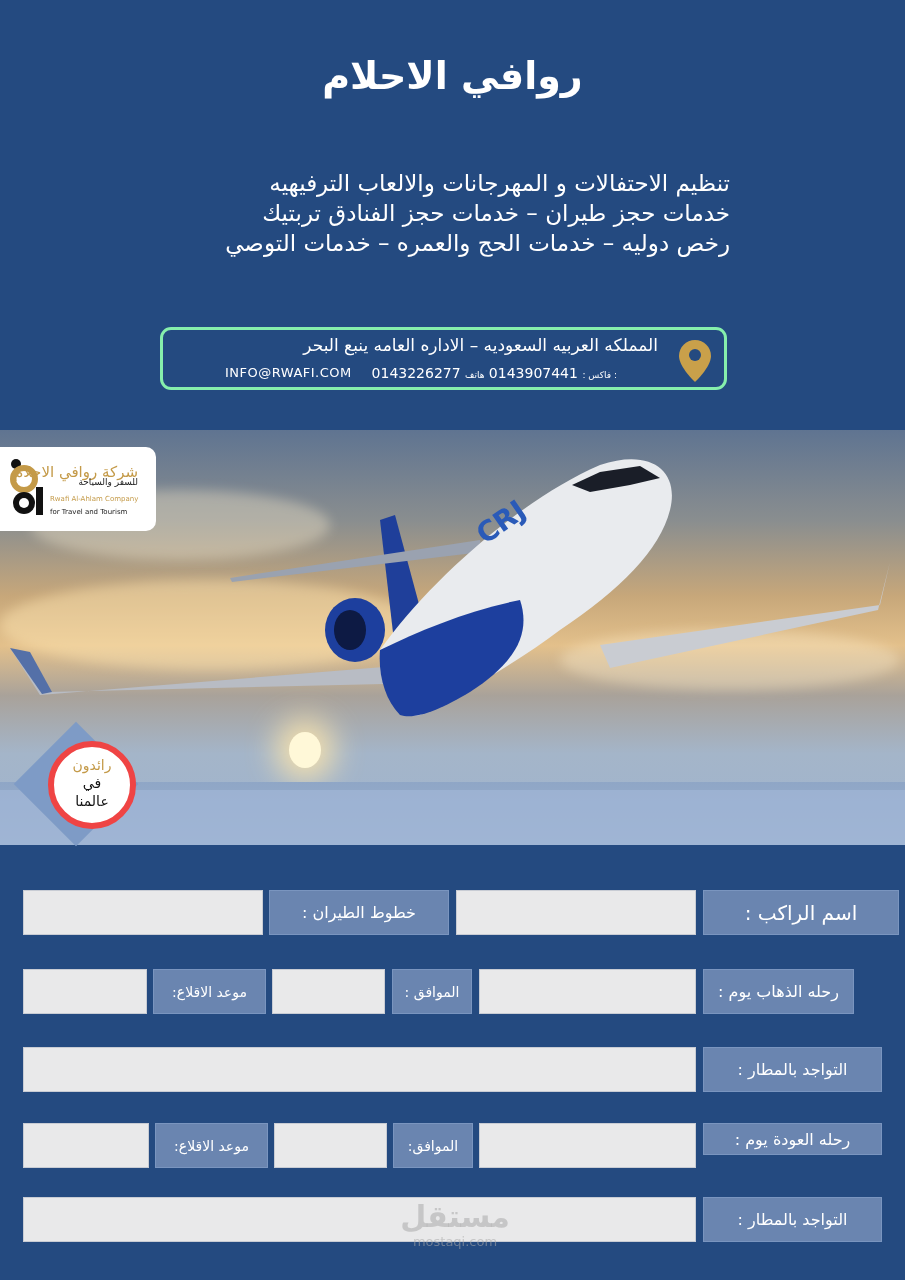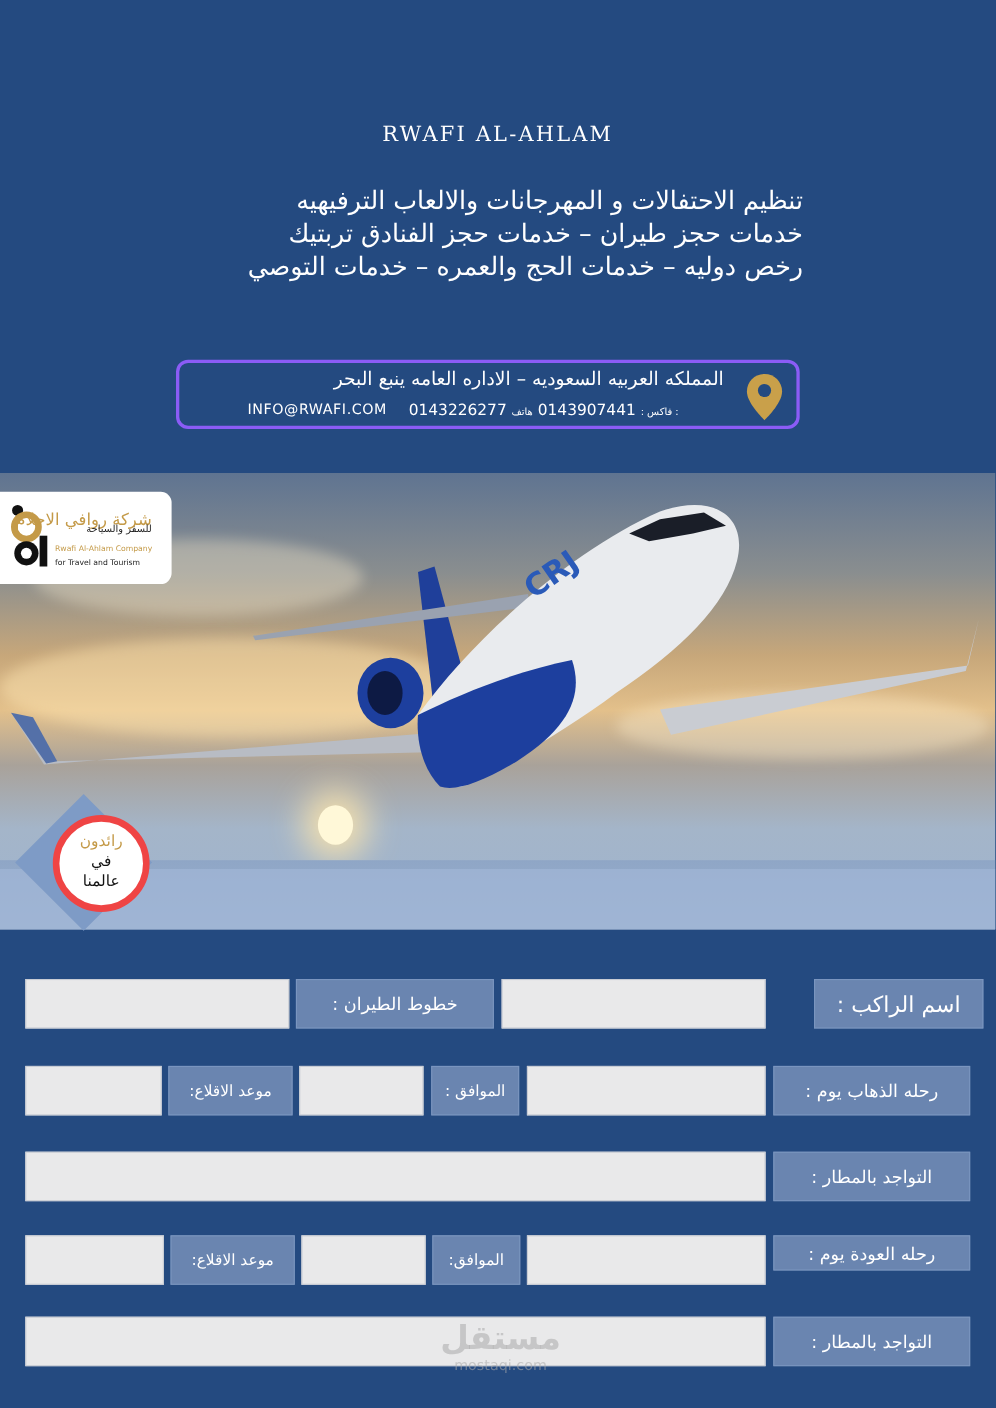--- a/index.html
+++ b/index.html
@@ -3,21 +3,21 @@
 <meta charset="utf-8">
 <style>
   * { box-sizing: border-box; margin: 0; padding: 0; }
   html, body { width: 905px; height: 1280px; overflow: hidden; }
   body { background: #244a80; font-family: "DejaVu Sans", sans-serif; color: #fff; position: relative; }
 
   .header { position: absolute; left: 0; top: 0; width: 905px; height: 430px; background: #244a80; }
   .title-ar { position: absolute; top: 54px; left: 0; width: 905px; text-align: center; font-size: 38px; font-weight: bold; direction: rtl; }
   .title-en { position: absolute; top: 111px; left: 0; width: 905px; text-align: center; font-family: "DejaVu Serif", serif; font-size: 19px; letter-spacing: 2px; }
   .services { position: absolute; top: 168px; left: 170px; width: 560px; direction: rtl; text-align: right; font-size: 23px; line-height: 30px; }
-  .contact-box { position: absolute; left: 160px; top: 327px; width: 567px; height: 63px; border: 3px solid #8b5cf6; border-radius: 11px; text-align: right; }
+  .contact-box { position: absolute; left: 160px; top: 327px; width: 567px; height: 63px; border: 3px solid #86efac; border-radius: 11px; text-align: right; }
   .contact-addr { position: absolute; right: 66px; top: 5px; direction: rtl; font-size: 17px; white-space: nowrap; }
   .contact-line { position: absolute; right: 107px; top: 35px; font-size: 14px; white-space: nowrap; direction: ltr; }
   .contact-line .small { font-size: 9px; }
   .email { position: absolute; left: 62px; top: 35px; font-size: 13px; letter-spacing: 0.5px; }
   .pin { position: absolute; right: 12px; top: 9px; width: 34px; height: 44px; }
 
   .banner { position: absolute; left: 0; top: 430px; width: 905px; height: 415px; overflow: hidden;
     background: linear-gradient(180deg, #5f7491 0%, #8a8e8f 22%, #c7a77a 40%, #e3c08b 52%, #a9a29a 64%, #a4b5c9 78%, #9fb4cf 100%); }
   .cloud { position: absolute; border-radius: 50%; background: rgba(255,240,210,0.35); filter: blur(6px); }
   .sun { position: absolute; left: 289px; top: 302px; width: 32px; height: 36px; border-radius: 50%; background: #fff8d8; box-shadow: 0 0 30px 14px rgba(255,230,170,0.85); }
@@ -43,21 +43,21 @@
   .lbl.sm { font-size: 14px; }
 
   .watermark { position: absolute; left: 395px; top: 1200px; width: 120px; text-align: center; color: rgba(170,170,170,0.55); }
   .watermark .ar { font-size: 30px; font-weight: bold; line-height: 34px; }
   .watermark .en { font-size: 13px; }
 </style>
 </head>
 <body>
 
 <div class="header">
-  <div class="title-en">RWAFI  AL-AHLAM</div>
+  <div class="title-ar">روافي الاحلام</div>
   <div class="services">
     <div>تنظيم الاحتفالات و المهرجانات والالعاب الترفيهيه</div>
     <div>خدمات حجز طيران – خدمات حجز الفنادق تربتيك</div>
     <div>رخص دوليه – خدمات الحج والعمره – خدمات التوصي</div>
   </div>
 
   <div class="contact-box">
     <div class="contact-addr">المملكه العربيه السعوديه – الاداره العامه ينبع البحر</div>
     <div class="email">INFO@RWAFI.COM</div>
     <div class="contact-line">
@@ -119,26 +119,26 @@
 
 <div class="badge-diamond"></div>
 <div class="badge-circle">
   <div class="gold">رائدون</div>
   <div>في</div>
   <div>عالمنا</div>
 </div>
 
 <div>
 
-  <div class="lbl big" style="left:740px;top:890px;width:154px;height:45px;">اسم الراكب :</div>
+  <div class="lbl big" style="left:703px;top:890px;width:196px;height:45px;">اسم الراكب :</div>
   <div class="fld" style="left:456px;top:890px;width:240px;height:45px;"></div>
   <div class="lbl mid" style="left:269px;top:890px;width:180px;height:45px;">خطوط الطيران :</div>
   <div class="fld" style="left:23px;top:890px;width:240px;height:45px;"></div>
 
-  <div class="lbl mid" style="left:703px;top:969px;width:179px;height:45px;">رحله الذهاب يوم :</div>
+  <div class="lbl mid" style="left:703px;top:969px;width:151px;height:45px;">رحله الذهاب يوم :</div>
   <div class="fld" style="left:479px;top:969px;width:217px;height:45px;"></div>
   <div class="lbl sm" style="left:392px;top:969px;width:80px;height:45px;">الموافق :</div>
   <div class="fld" style="left:272px;top:969px;width:113px;height:45px;"></div>
   <div class="lbl sm" style="left:153px;top:969px;width:113px;height:45px;">موعد الاقلاع:</div>
   <div class="fld" style="left:23px;top:969px;width:124px;height:45px;"></div>
 
   <div class="lbl mid" style="left:703px;top:1047px;width:179px;height:45px;">التواجد بالمطار :</div>
   <div class="fld" style="left:23px;top:1047px;width:673px;height:45px;"></div>
 
   <div class="lbl mid" style="left:703px;top:1123px;width:179px;height:32px;">رحله العودة يوم :</div>

